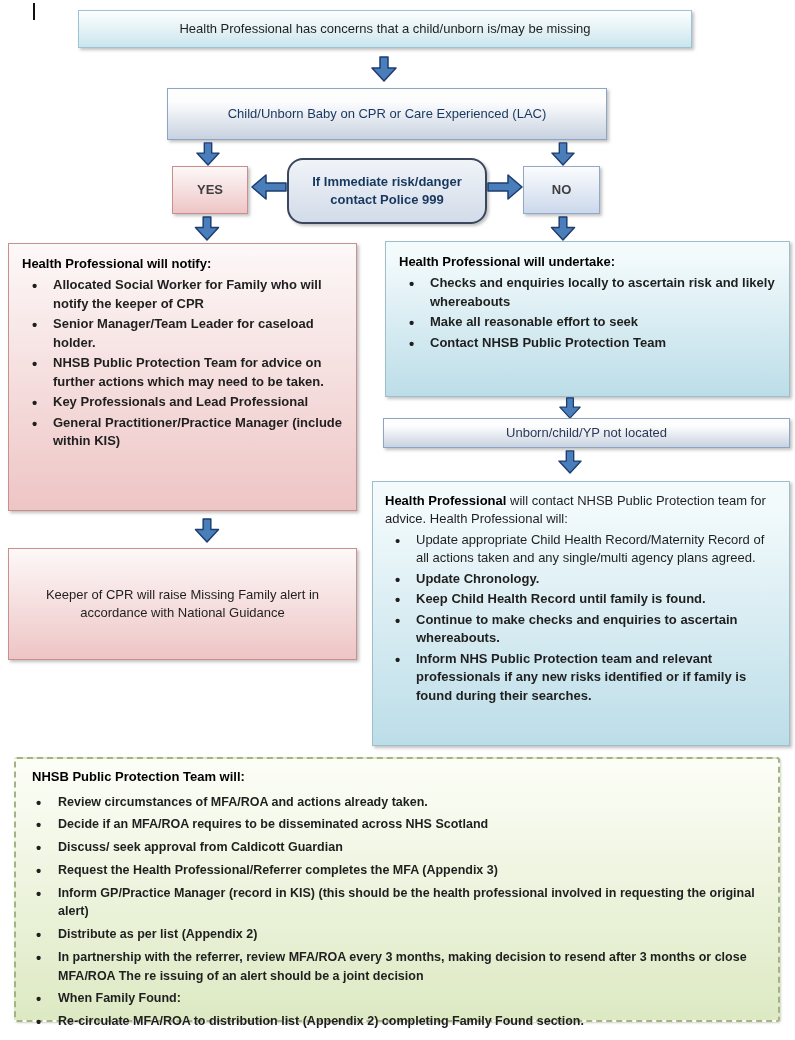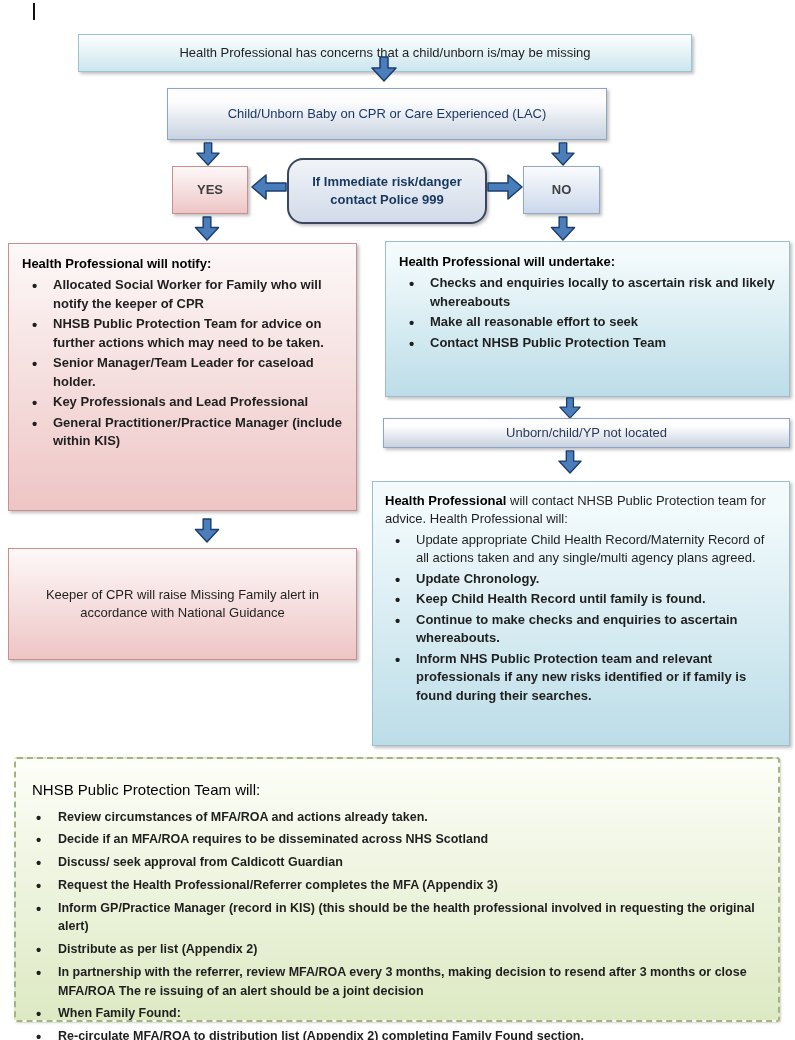--- a/index.html
+++ b/index.html
@@ -22,36 +22,36 @@
   .bold{font-weight:bold;}
   .t13{font-size:13px;line-height:1.35;}
 
   .body-box{font-size:13px;line-height:1.42;padding:11px 10px 8px 13px;}
   .body-box .title{font-weight:bold;color:#000;margin:0 0 3px 0;}
   ul.bullets{margin:0;padding:0;list-style:none;}
   ul.bullets li{position:relative;padding-left:31px;margin:0 0 2px 0;}
   ul.bullets li::before{content:"\2022";position:absolute;left:10px;top:-1px;font-size:15px;}
 
   .nhsb{font-size:12.5px;line-height:1.5;padding:8px 16px 6px 16px;}
-  .nhsb .title{font-weight:normal;color:#000;margin:12px 0 6px 0;font-size:15px;}
+  .nhsb .title{font-weight:bold;color:#000;margin:0 0 6px 0;font-size:13px;}
   .nhsb ul.bullets li{padding-left:26px;margin:0 0 4px 0;}
   .nhsb ul.bullets li::before{left:4px;}
 
   .lead{margin:0 0 2px 0;}
   .arrow{position:absolute;}
   .cursor-bar{position:absolute;width:2px;background:#111;}
 </style>
 </head>
 <body>
 
 <div class="canvas">
 
   <div class="cursor-bar" style="left:33px;top:3px;height:17px;"></div>
 
-  <div class="box box-cyan ctr t13" style="left:78px;top:10px;width:614px;height:38px;margin-top:24px;">
+  <div class="box box-cyan ctr t13" style="left:78px;top:10px;width:614px;height:38px;">
     <span>Health Professional has concerns that a child/unborn is/may be missing</span>
   </div>
 
   <svg class="arrow" style="left:371px;top:56px;" width="26" height="26" viewBox="0 0 26 26">
     <path d="M9 1 H17 V12 H25 L13 25 L1 12 H9 Z" fill="#4a7ebb" stroke="#1c3d6e" stroke-width="1.5" stroke-linejoin="round"></path>
   </svg>
 
   <div class="box box-steel ctr t13 navy" style="left:167px;top:88px;width:440px;height:52px;">
     <span>Child/Unborn Baby on CPR or Care Experienced (LAC)</span>
   </div>
@@ -86,22 +86,22 @@
     <path d="M9 1 H17 V12 H25 L13 25 L1 12 H9 Z" fill="#4a7ebb" stroke="#1c3d6e" stroke-width="1.5" stroke-linejoin="round"></path>
   </svg>
   <svg class="arrow" style="left:550px;top:216px;" width="26" height="25" viewBox="0 0 26 26">
     <path d="M9 1 H17 V12 H25 L13 25 L1 12 H9 Z" fill="#4a7ebb" stroke="#1c3d6e" stroke-width="1.5" stroke-linejoin="round"></path>
   </svg>
 
   <div class="box box-pink body-box" style="left:8px;top:243px;width:349px;height:268px;">
     <p class="title">Health Professional will notify:</p>
     <ul class="bullets">
         <li style="font-weight: bold;">Allocated Social Worker for Family who will notify the keeper of CPR</li>
+        <li style="font-weight: bold;">Senior Manager/Team Leader for caseload holder.</li>
         <li style="font-weight: bold;">NHSB Public Protection Team for advice on further actions which may need to be taken.</li>
-        <li style="font-weight: bold;">Senior Manager/Team Leader for caseload holder.</li>
         <li style="font-weight: bold;">Key Professionals and Lead Professional</li>
         <li style="font-weight: bold;">General Practitioner/Practice Manager (include within KIS)</li>
       </ul>
   </div>
 
   <div class="box box-teal body-box" style="left:385px;top:241px;width:405px;height:156px;">
     <p class="title">Health Professional will undertake:</p>
     <ul class="bullets">
         <li style="font-weight: bold;">Checks and enquiries locally to ascertain risk and likely whereabouts</li>
         <li style="font-weight: bold;">Make all reasonable effort to seek</li>

